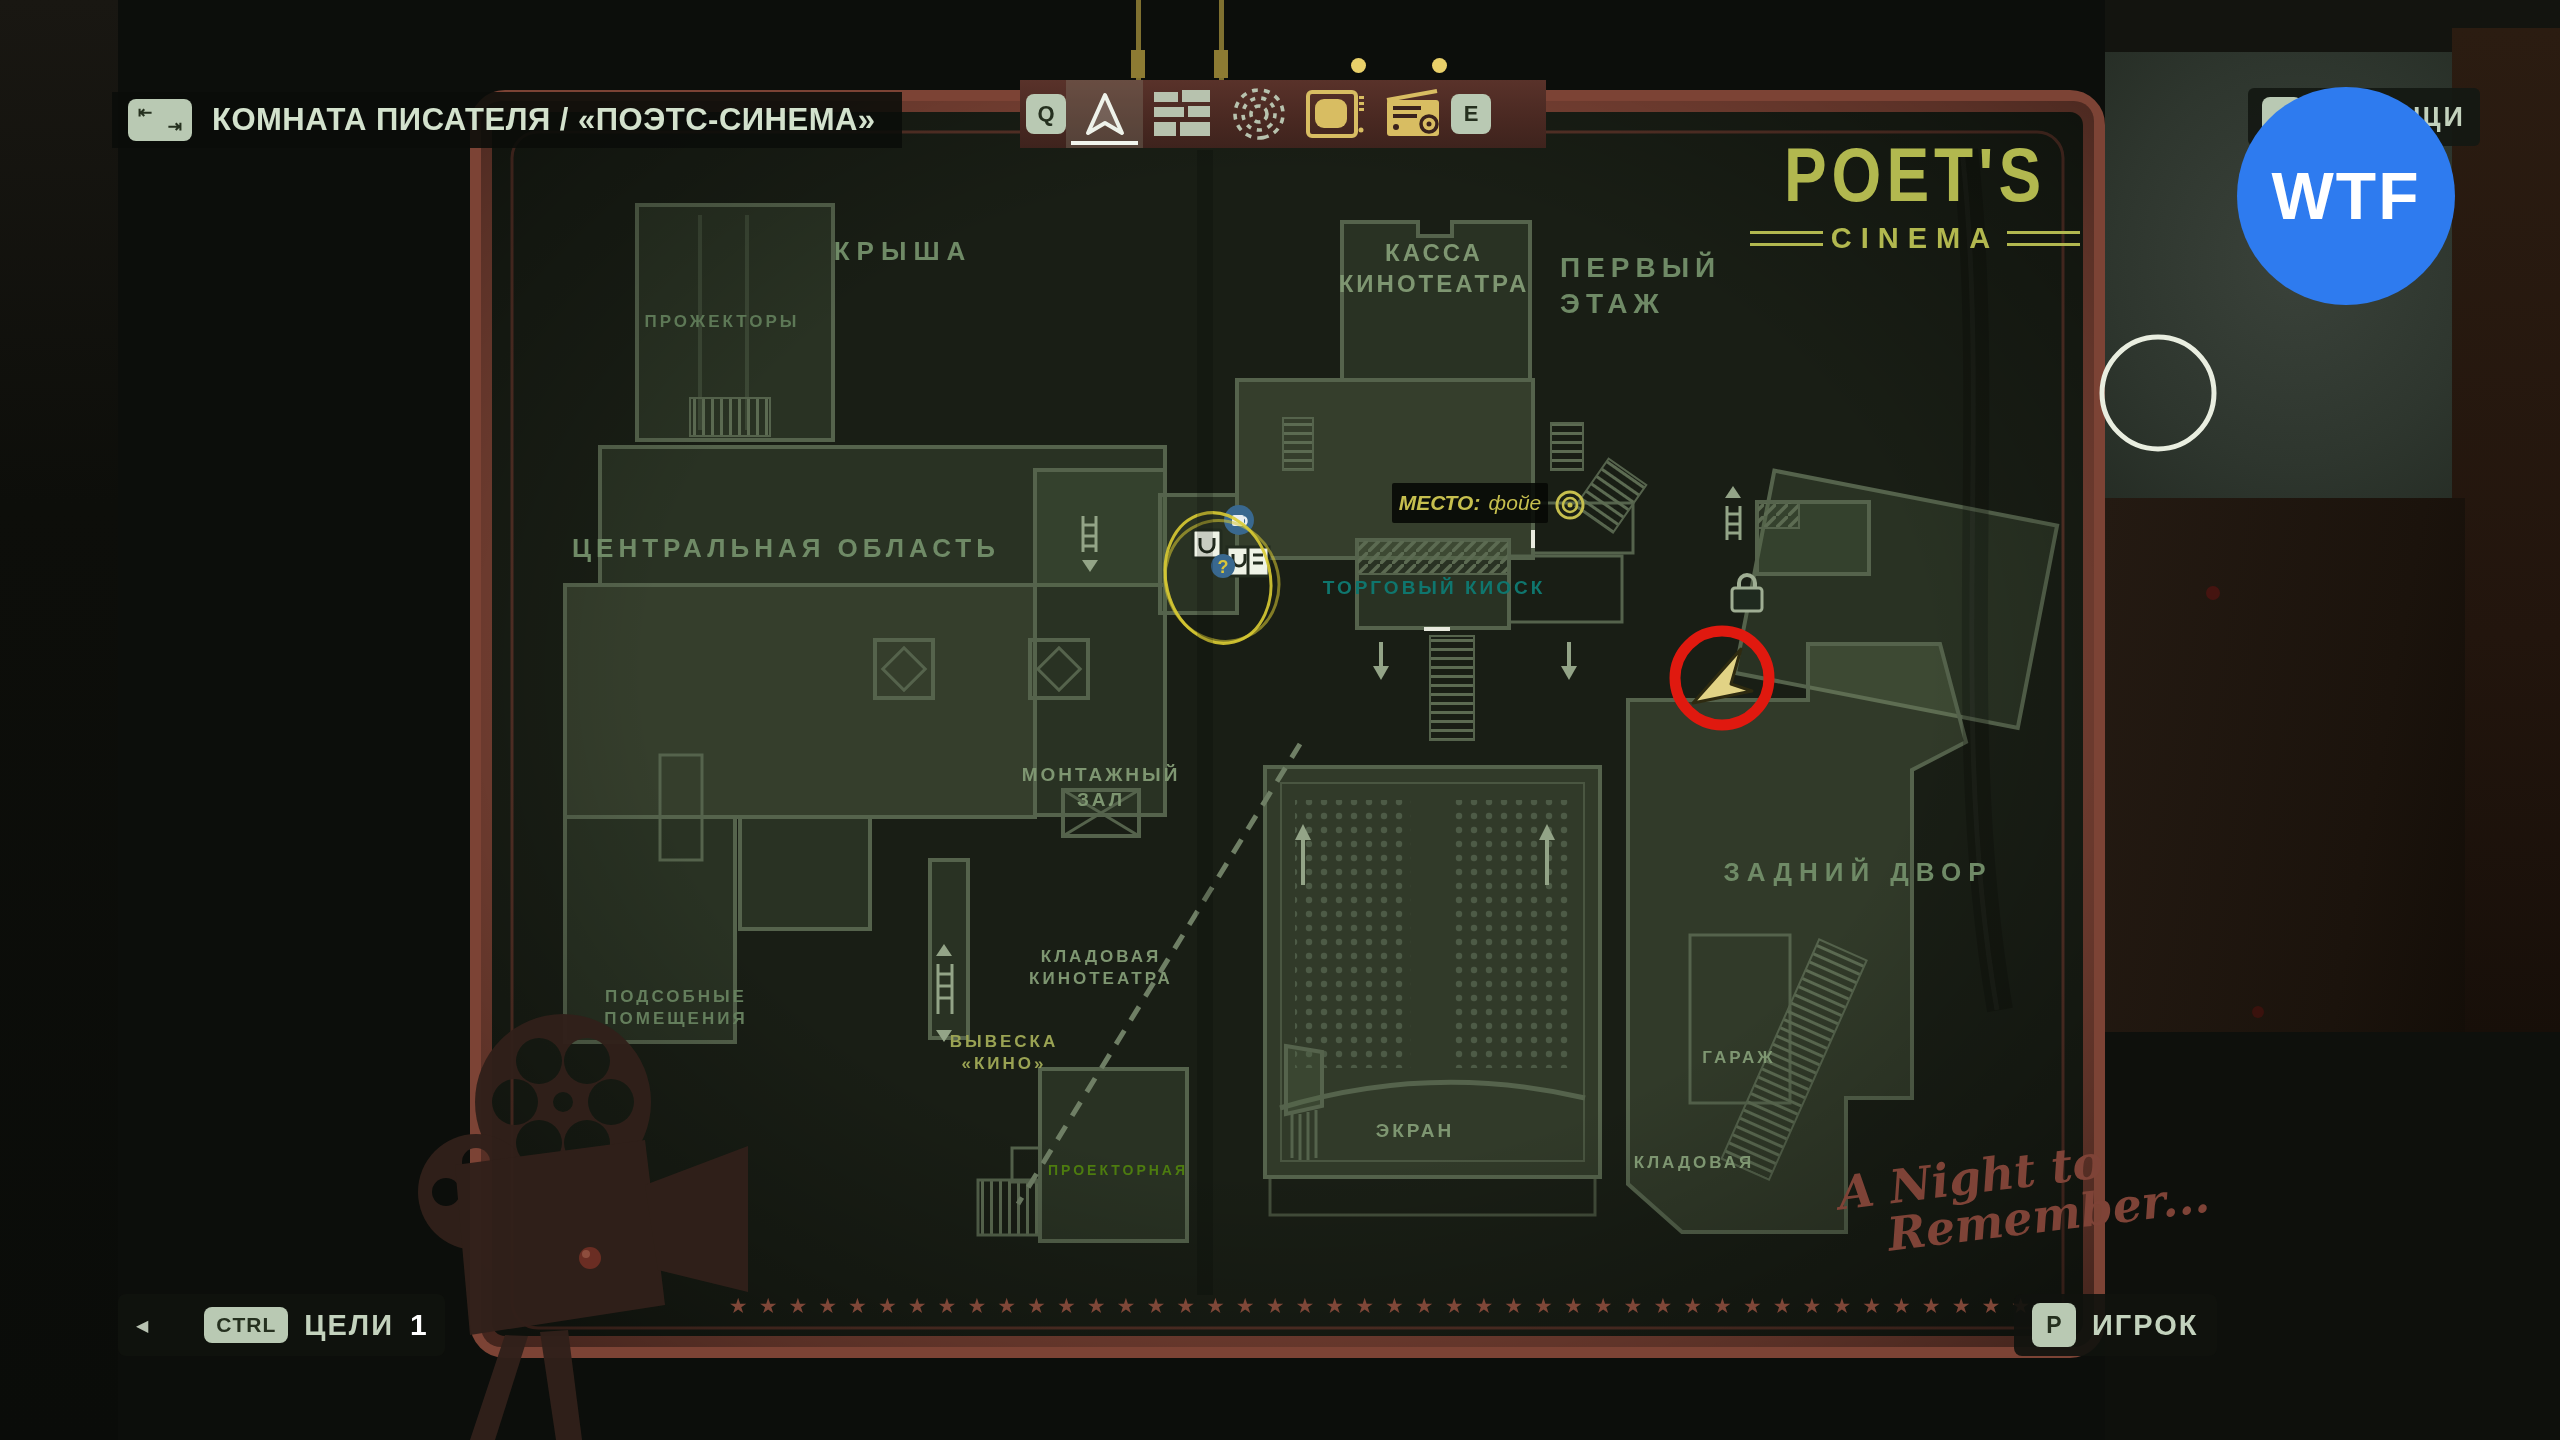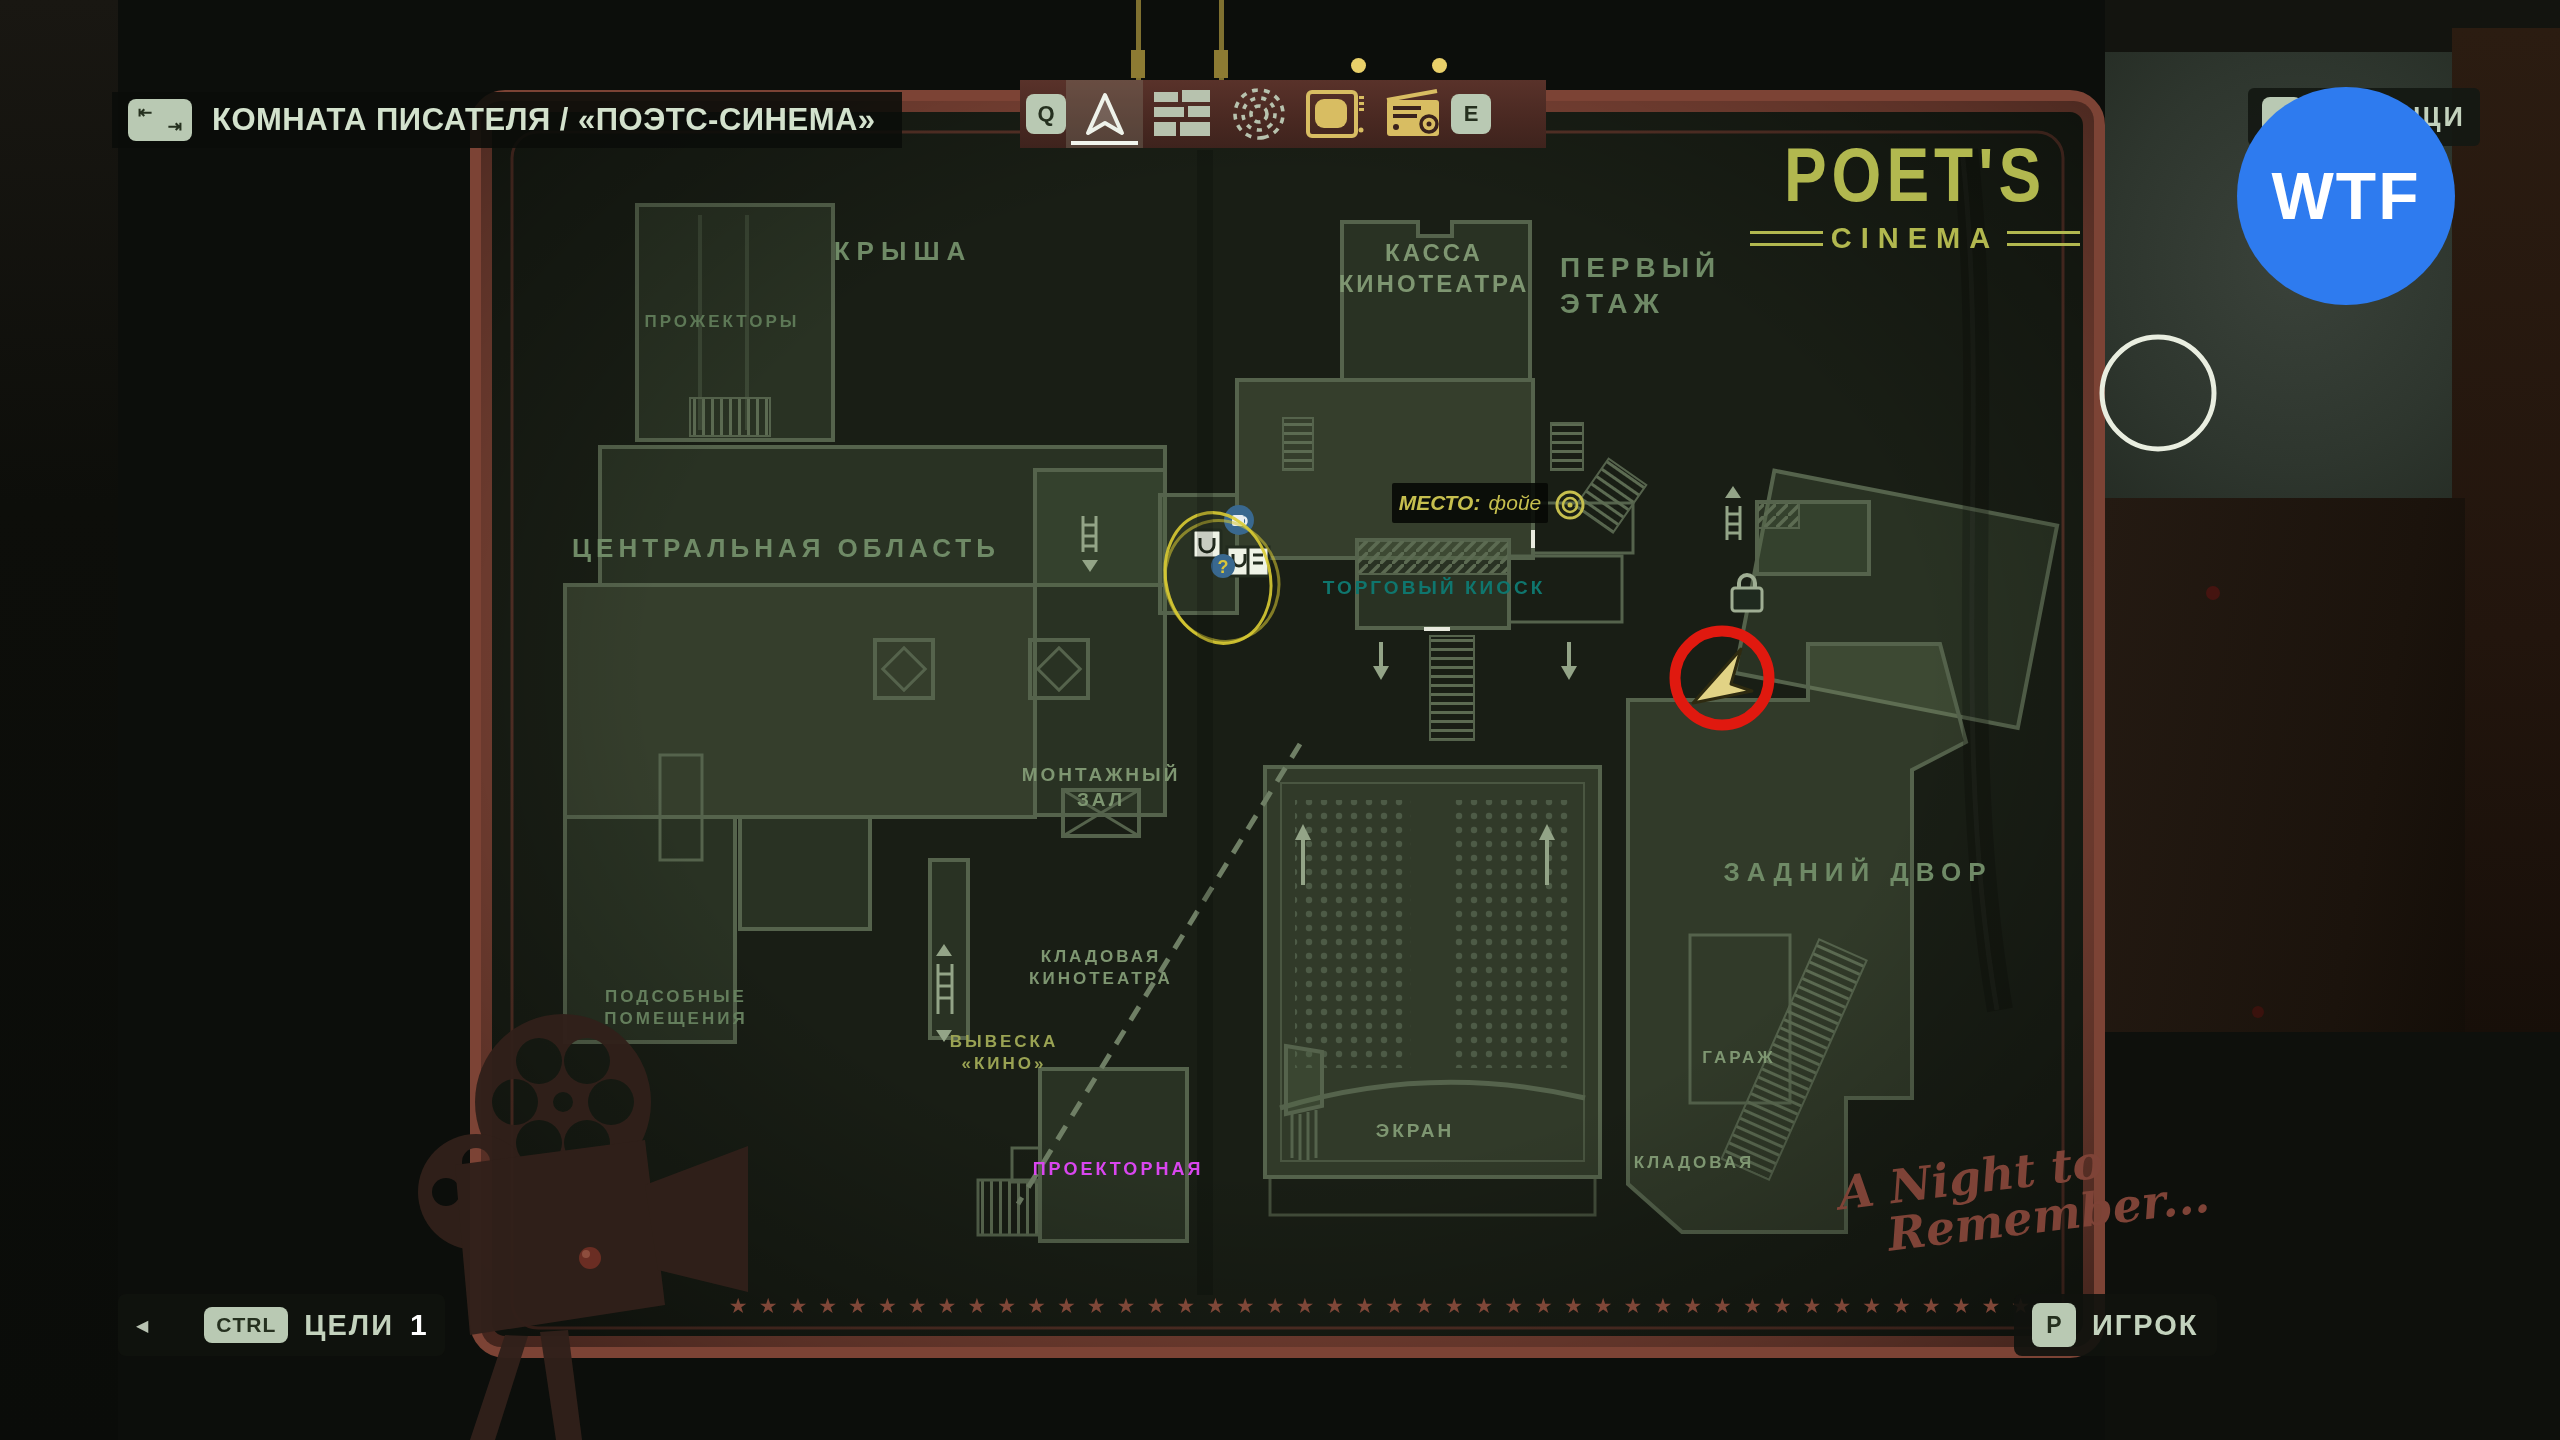--- a/index.html
+++ b/index.html
@@ -27,21 +27,21 @@
   .mlbl{position:absolute;z-index:2;transform:translate(-50%,-50%);
         font-weight:bold;text-align:center;letter-spacing:3px;
         white-space:pre-line;line-height:1.3;}
   .l0{left:903px;top:252px;font-size:26px;letter-spacing:7px;color:#6f8a66;}
   .l1{left:722px;top:322px;font-size:17px;color:#5d7856;}
   .l2{left:786px;top:549px;font-size:26px;letter-spacing:5px;color:#6f8a66;}
   .l3{left:676px;top:1008px;font-size:17px;color:#647e5c;}
   .l4{left:1004px;top:1053px;font-size:17px;color:#9aa353;}
   .l5{left:1101px;top:788px;font-size:19px;color:#7e9671;}
   .l6{left:1101px;top:968px;font-size:17px;color:#7e9671;}
-  .l7{left:1118px;top:1170px;font-size:18px;color:#d946ef;}
+  .l7{left:1118px;top:1170px;font-size:14px;color:#4d7c0f;}
   .l8{left:1434px;top:268px;font-size:24px;color:#7e9671;}
   .l9{left:1560px;top:250px;font-size:28px;letter-spacing:6px;color:#6f8a66;
       transform:none;text-align:left;}
   .l10{left:1434px;top:588px;font-size:19px;color:#0f766e;text-align:right;}
   .l11{left:1415px;top:1131px;font-size:19px;color:#7e9671;}
   .l12{left:1858px;top:873px;font-size:26px;letter-spacing:7px;color:#6f8a66;}
   .l13{left:1739px;top:1058px;font-size:17px;color:#7e9671;}
   .l14{left:1694px;top:1163px;font-size:17px;color:#7e9671;}
 
   

